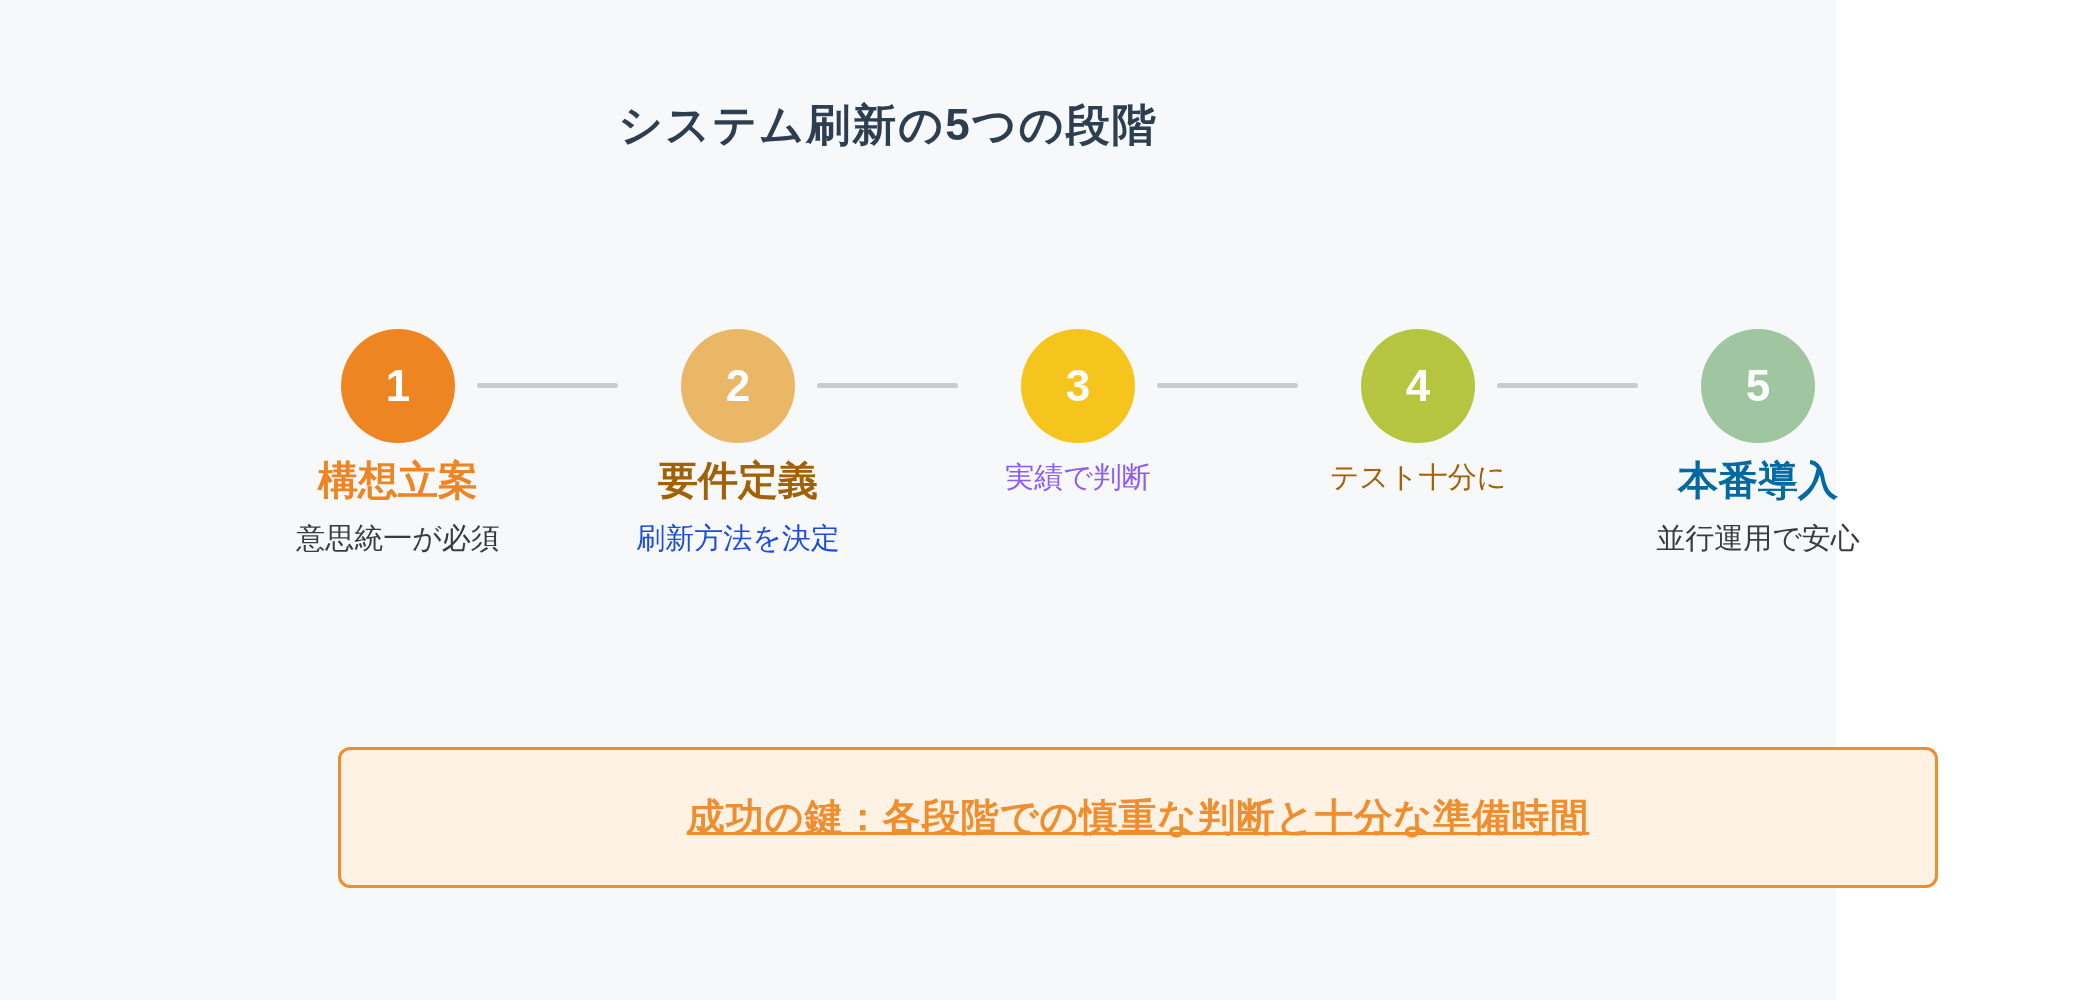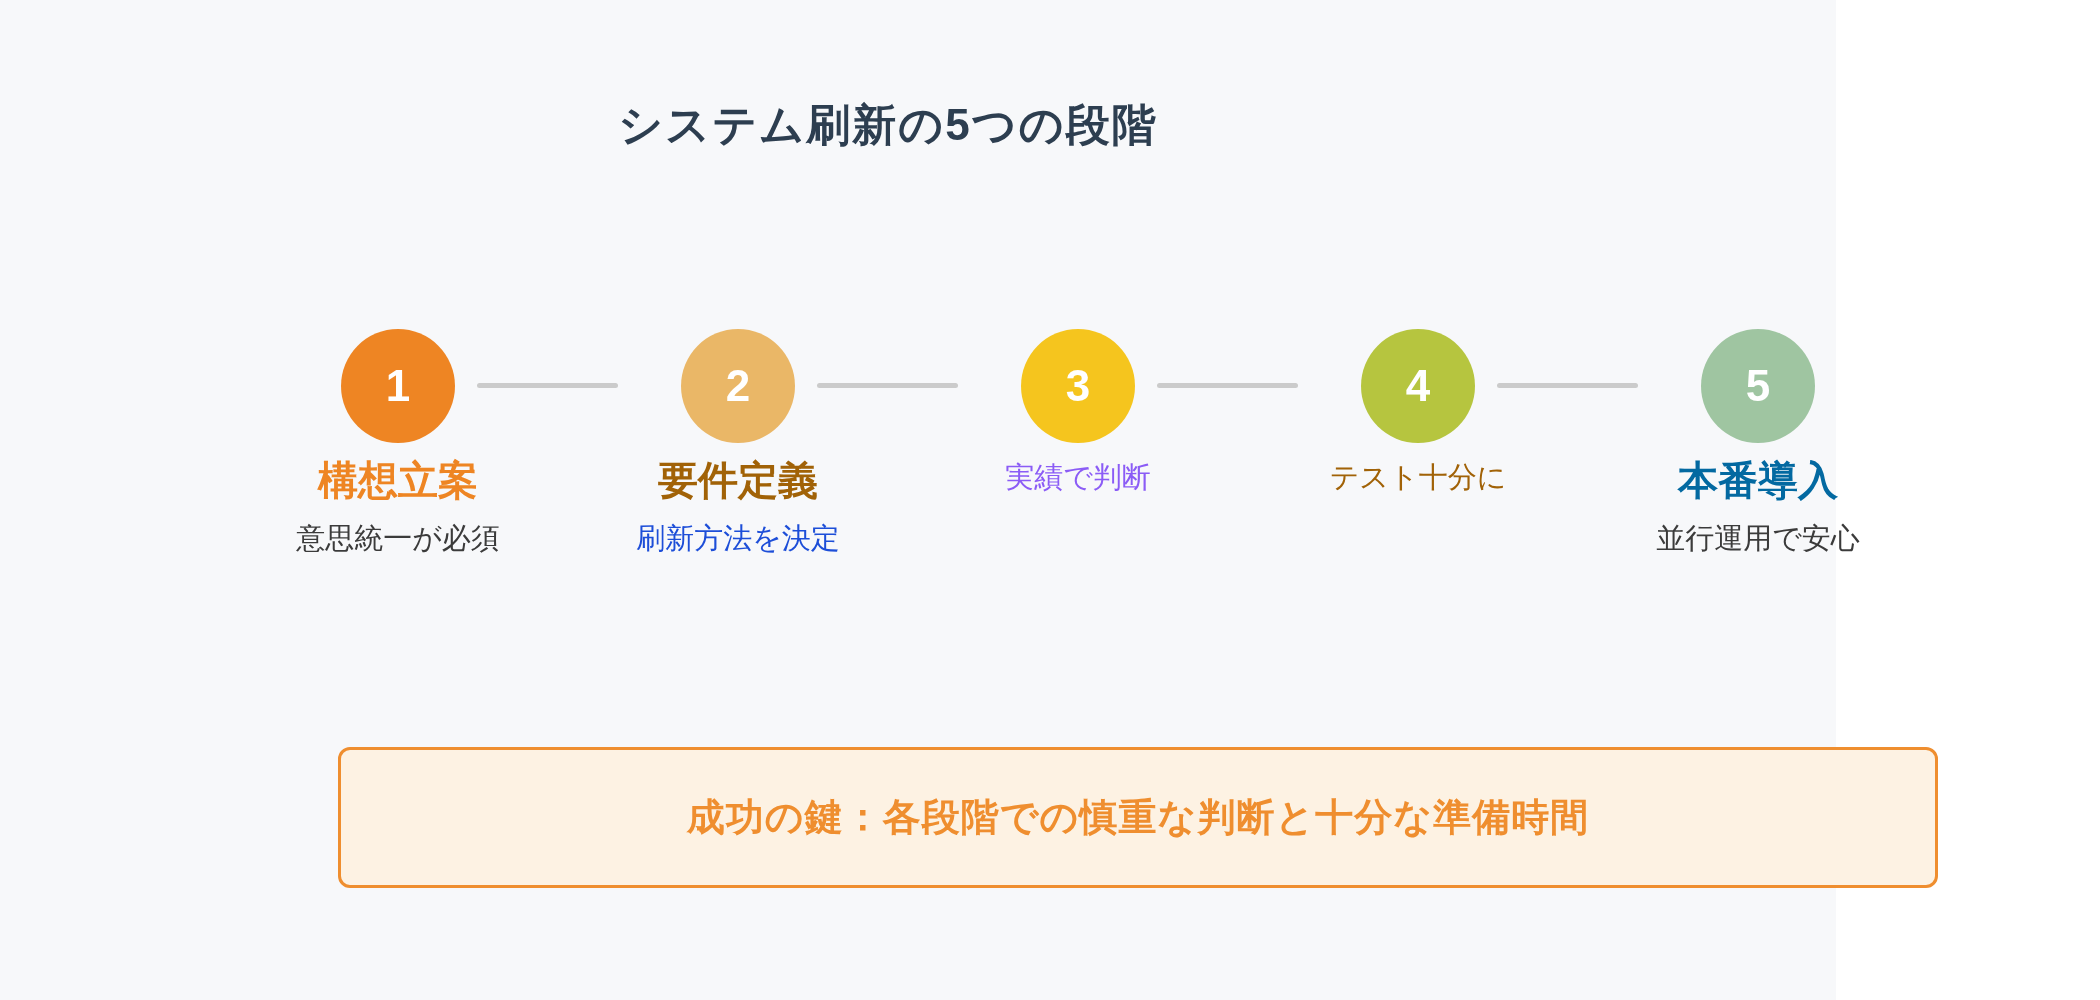--- a/index.html
+++ b/index.html
@@ -33,21 +33,21 @@
   .connector.c2 { left: 589px; }
   .connector.c3 { left: 929px; }
   .connector.c4 { left: 1269px; }
 
   .keybox {
     position: absolute; top: 747px; left: 338px;
     width: 1600px; height: 141px; box-sizing: border-box;
     border: 3px solid; border-radius: 12px;
     display: flex; align-items: center; justify-content: center;
   }
-  .keybox-text { font-size: 38px; font-weight: bold; letter-spacing: 1px; white-space: nowrap; }
+  .keybox-text { font-size: 38px; font-weight: bold; letter-spacing: 1px; white-space: nowrap; text-decoration: underline; }
 </style>
 </head>
 <body>
 
 <div class="canvas" style="background-color: rgb(247, 248, 250);">
 
   <h1 class="title" style="color: rgb(45, 62, 80);">システム刷新の5つの段階</h1>
 
   <div class="steps">
 

